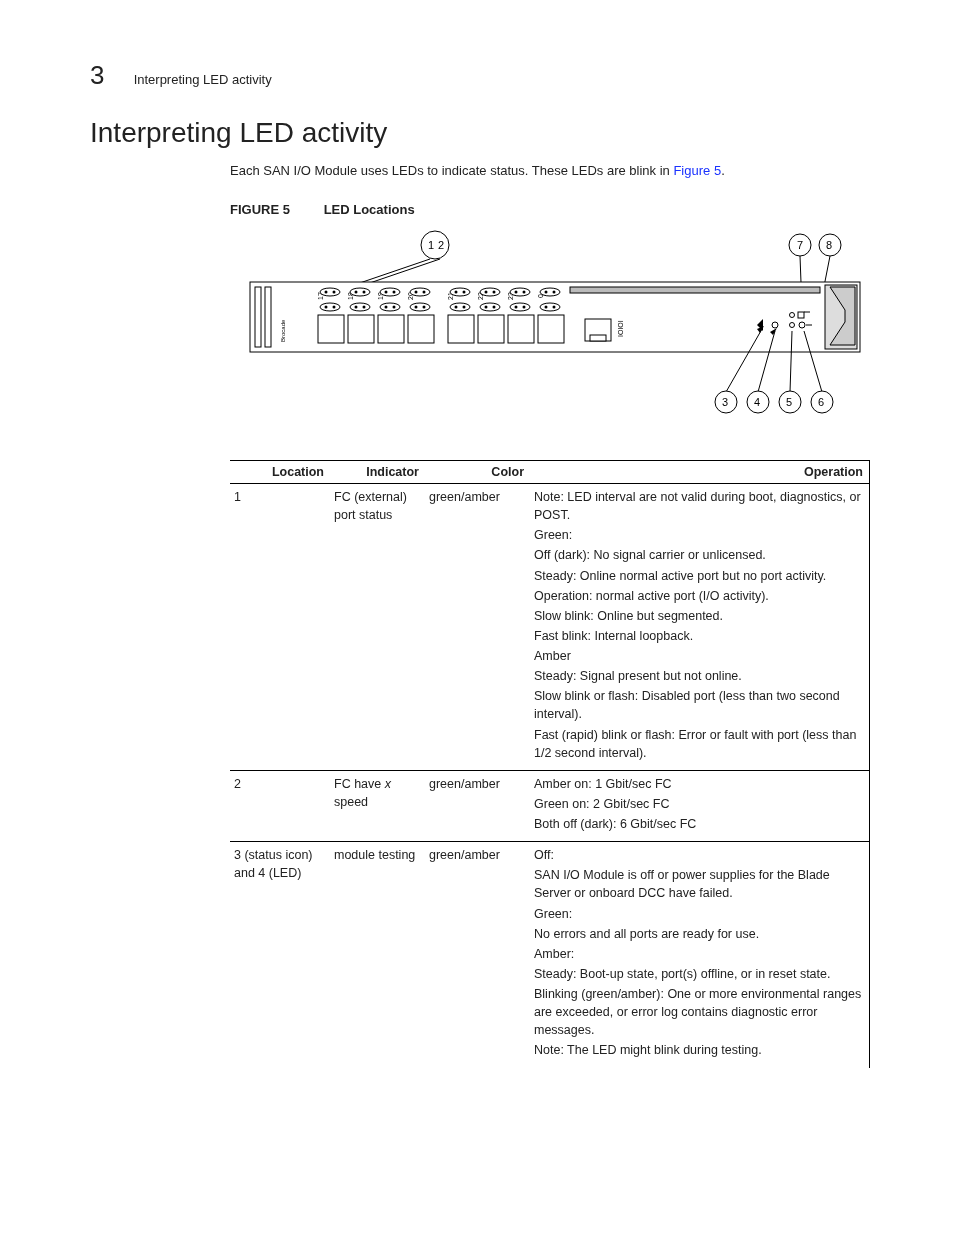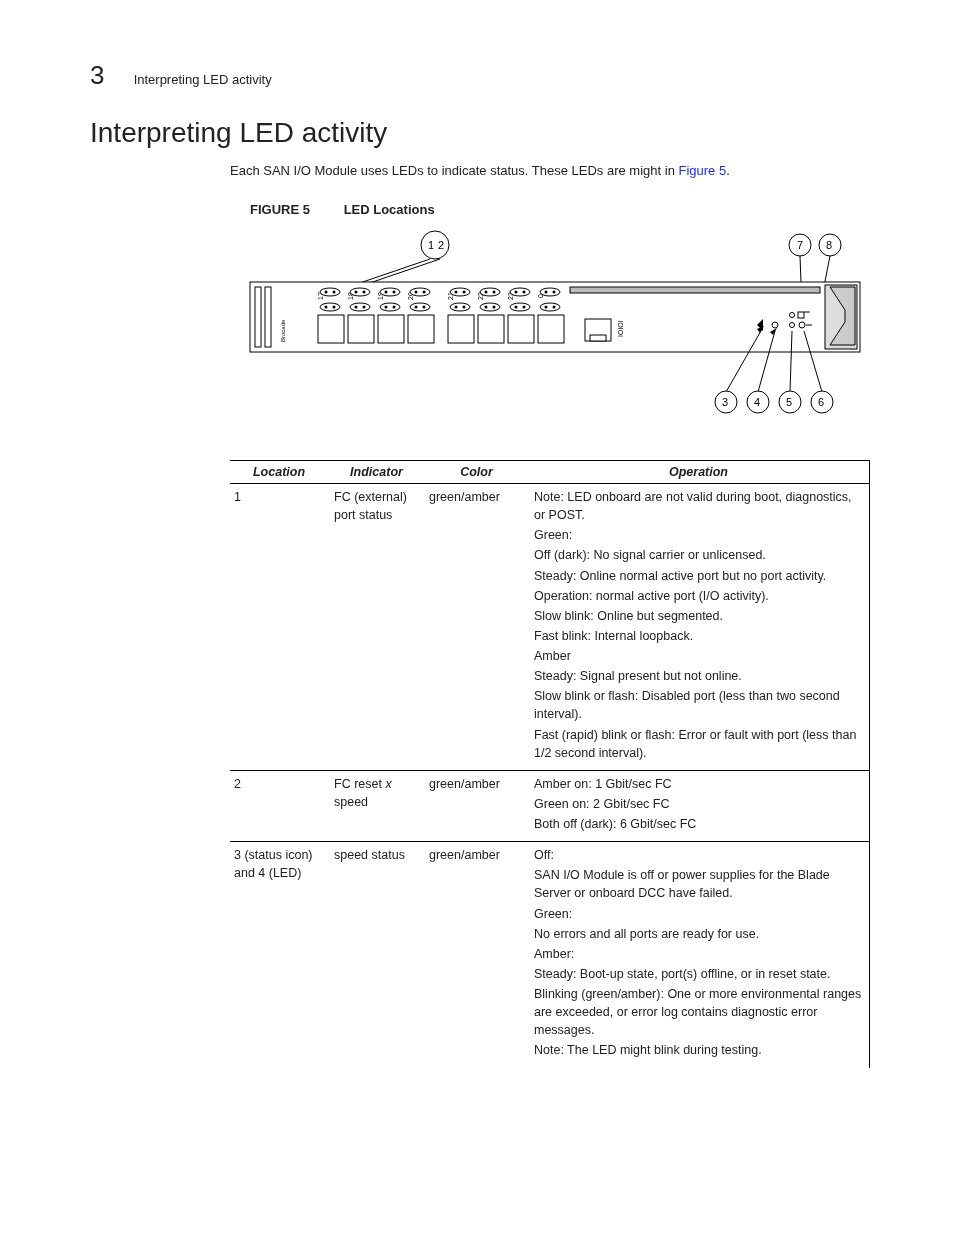--- a/index.html
+++ b/index.html
@@ -43,39 +43,37 @@
     font-size: 13px;
     display: inline-block;
     width: 90px;
   }
   .figcaption, .tblcaption {
     font-weight: bold;
     font-size: 13px;
   }
   .fig-row, .tbl-row {
     margin-bottom: 10px;
-    margin-left: 20px;
   }
   .diagram {
     margin: 10px 0 30px 0;
   }
   table.keytable {
     border-collapse: collapse;
     width: 640px;
     margin-top: 6px;
     font-size: 12.5px;
   }
   table.keytable th {
-    text-align: center;
+    text-align: right;
     font-weight: bold;
     border-top: 1px solid #000;
     border-bottom: 1px solid #000;
     padding: 4px 6px 4px 4px;
     vertical-align: top;
-    font-style: italic;
   }
   table.keytable td {
     border-top: 1px solid #000;
     padding: 4px 6px 6px 4px;
     vertical-align: top;
     line-height: 1.45;
   }
   table.keytable {
     border-right: 1px solid #000;
   }
@@ -88,21 +86,21 @@
 <div class="running-head">
   <span class="chapter-num">3</span>
   <span>Interpreting LED activity</span>
 </div>
 
 <h1 class="page-title">Interpreting LED activity</h1>
 
 <div class="body-indent">
 
   <div class="intro">
-    <span>Each SAN I/O Module uses LEDs to indicate status. These LEDs are might in </span><a href="#" class="crossref">Figure 5</a><span>.</span>
+    <span>Each SAN I/O Module uses LEDs to indicate status. These LEDs are blink in </span><a href="#" class="crossref">Figure 5</a><span>.</span>
   </div>
 
   <div class="fig-row">
     <span class="figlabel">FIGURE 5</span>
     <span class="figcaption">LED Locations</span>
   </div>
 
   <div class="diagram">
     <svg width="640" height="200" viewBox="0 0 640 200">
 
@@ -260,48 +258,48 @@
         <th style="width:95px">Color</th>
         <th>Operation</th>
       </tr>
     </thead>
     <tbody>
       <tr>
         <td>1</td>
         <td>FC (external) port status</td>
         <td>green/amber</td>
         <td class="op">
-          <p>Note: LED onboard are not valid during boot, diagnostics, or POST.</p>
+          <p>Note: LED interval are not valid during boot, diagnostics, or POST.</p>
           <p>Green:</p>
           <p>Off (dark): No signal carrier or unlicensed.</p>
           <p>Steady: Online normal active port but no port activity.</p>
           <p>Operation: normal active port (I/O activity).</p>
           <p>Slow blink: Online but segmented.</p>
           <p>Fast blink: Internal loopback.</p>
           <p>Amber</p>
           <p>Steady: Signal present but not online.</p>
           <p>Slow blink or flash: Disabled port (less than two second interval).</p>
           <p>Fast (rapid) blink or flash: Error or fault with port (less than 1/2 second interval).</p>
         </td>
       </tr>
       <tr>
         <td>2</td>
         <td>
-          <span>FC reset </span><span class="italic">x</span><span> speed</span>
+          <span>FC have </span><span class="italic">x</span><span> speed</span>
         </td>
         <td>green/amber</td>
         <td class="op">
           <p>Amber on: 1 Gbit/sec FC</p>
           <p>Green on: 2 Gbit/sec FC</p>
           <p>Both off (dark): 6 Gbit/sec FC</p>
         </td>
       </tr>
       <tr>
         <td>3 (status icon) and 4 (LED)</td>
-        <td>speed status</td>
+        <td>module testing</td>
         <td>green/amber</td>
         <td class="op">
           <p>Off:</p>
           <p>SAN I/O Module is off or power supplies for the Blade Server or onboard DCC have failed.</p>
           <p>Green:</p>
           <p>No errors and all ports are ready for use.</p>
           <p>Amber:</p>
           <p>Steady: Boot-up state, port(s) offline, or in reset state.</p>
           <p>Blinking (green/amber): One or more environmental ranges are exceeded, or error log contains diagnostic error messages.</p>
           <p>Note: The LED might blink during testing.</p>

